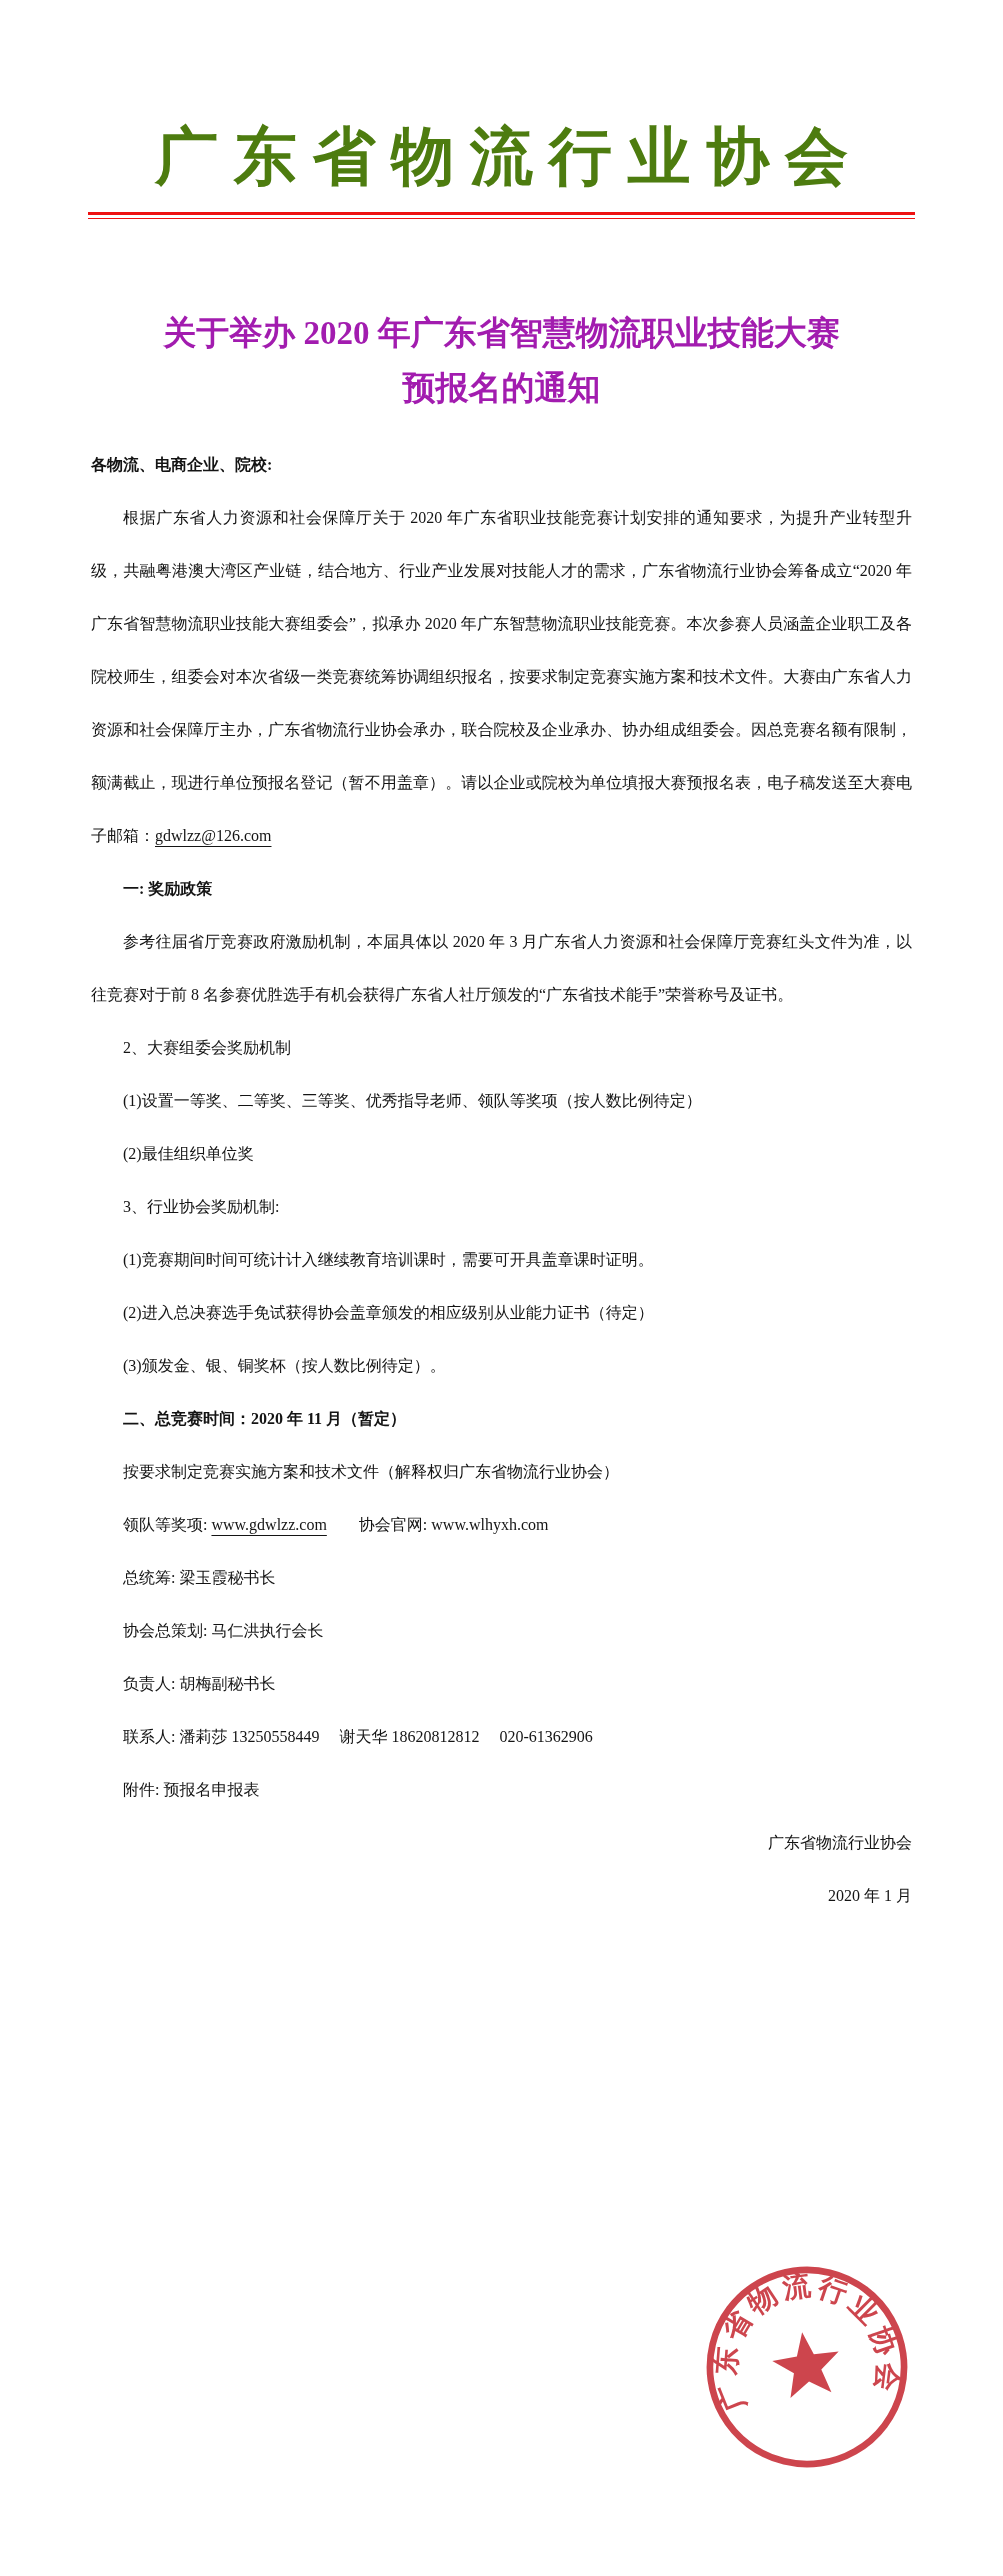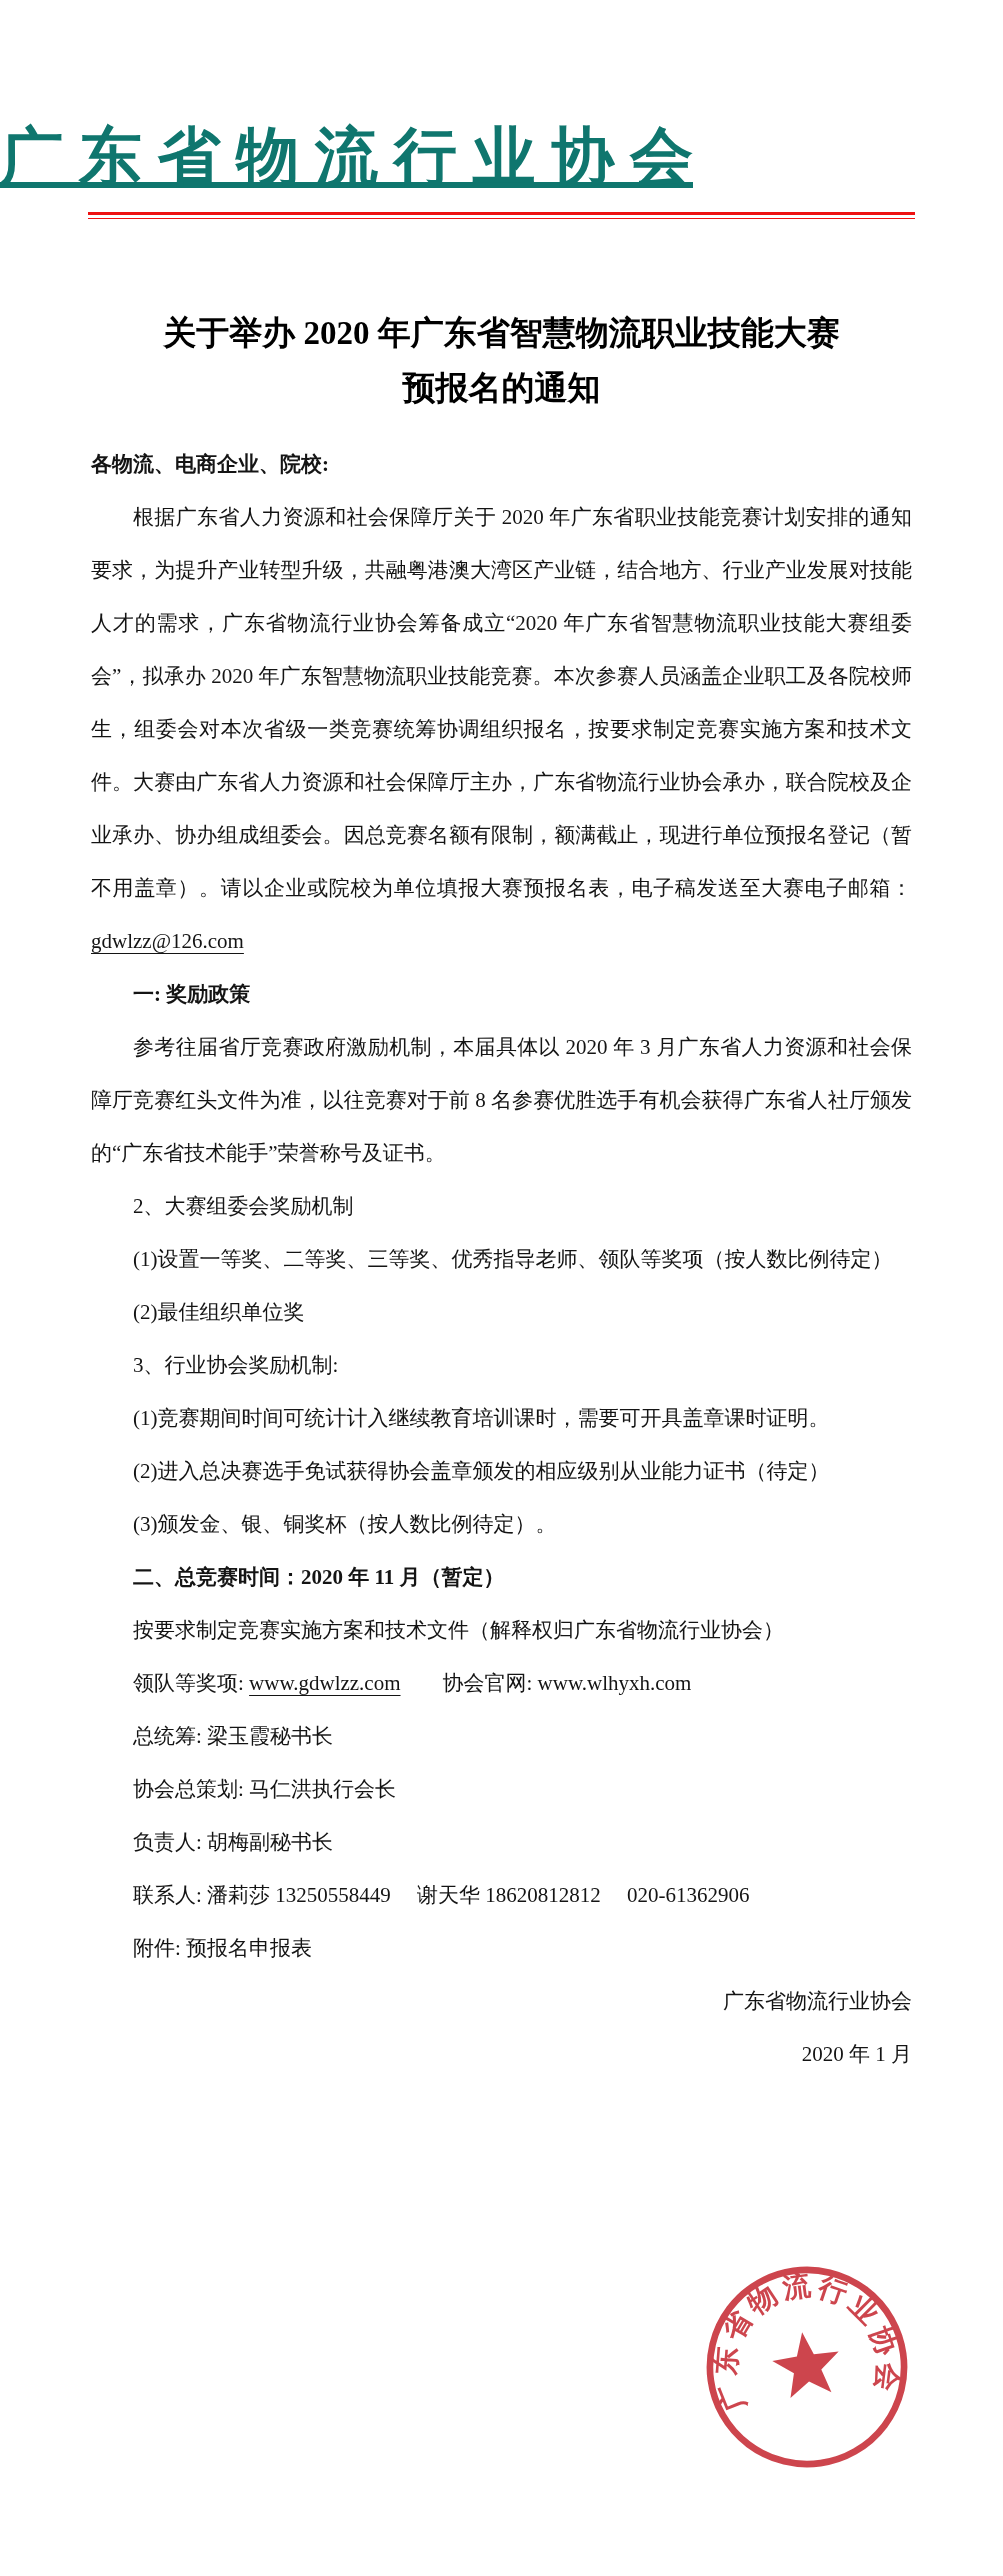--- a/index.html
+++ b/index.html
@@ -11,47 +11,47 @@
     color:#141414;
     font-family:"Liberation Serif","DejaVu Serif",serif;
     overflow:hidden;
   }
   
   .org-name{
     padding-top:126px;
     font-size:63px;
     line-height:1;
     font-weight:bold;
-    color:#0f766e;
+    color:#4d7c0f;
+    text-align:center;
     white-space:nowrap;
-    text-decoration:underline;
   }
   .double-rule{
     width:827px;
     height:3px;
     margin:23px auto 0 auto;
     border-top:3.6px solid #ee1111;
     border-bottom:1.2px solid #ee1111;
   }
   
   .doc-title{
     margin-top:87px;
     text-align:center;
     font-size:33px;
     line-height:55px;
     font-weight:bold;
-    color:#000000;
+    color:#a21caf;
   }
   
   .body{
     position:relative;
     z-index:2;
     width:821px;
     margin:22px auto 0 auto;
-    font-size:21px;
+    font-size:16px;
     line-height:53px;
     text-align:justify;
   }
   .body p{margin:0;padding:0;}
   .indent{text-indent:2em;}
   .bold{font-weight:bold;}
   .link{
     text-decoration:underline;
     text-underline-offset:4.9px;
     text-decoration-thickness:1.2px;

